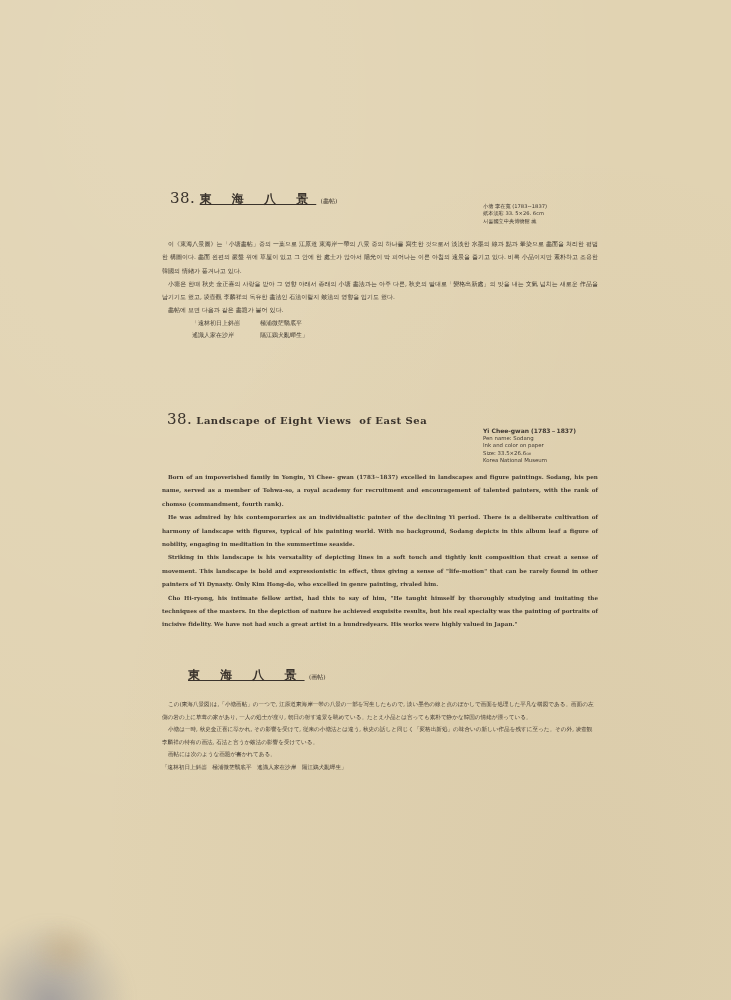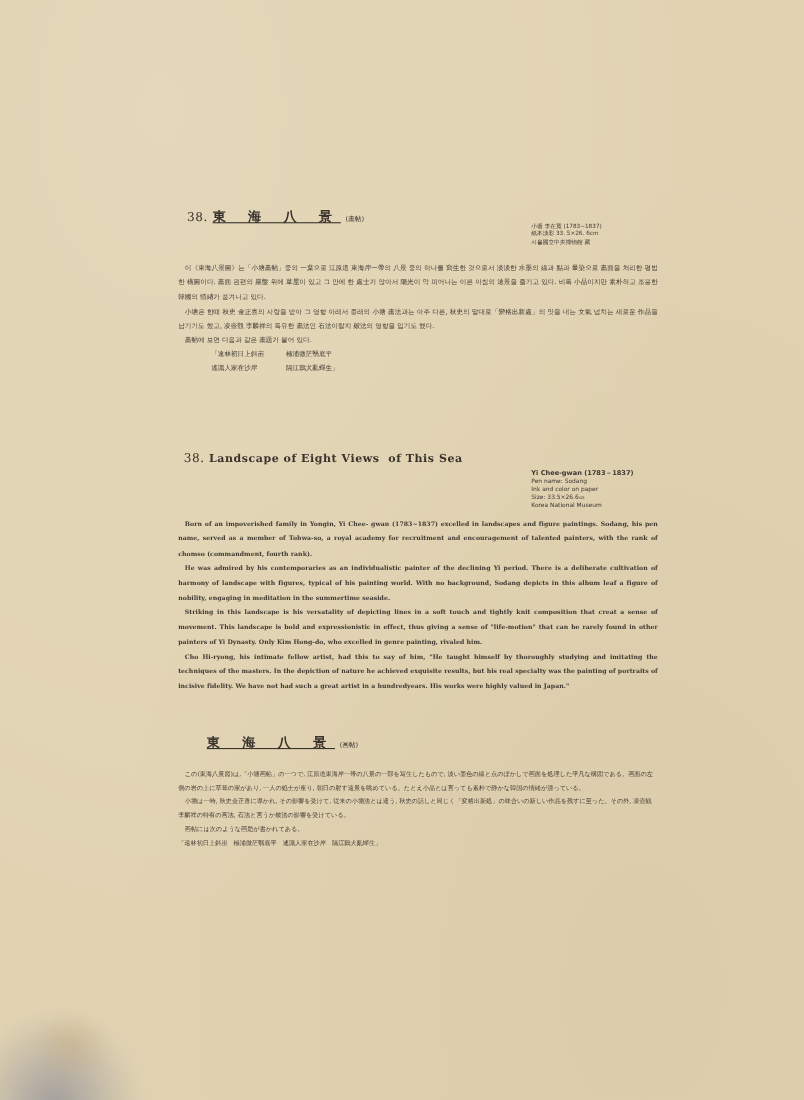--- a/index.html
+++ b/index.html
@@ -23,21 +23,21 @@
       pointer-events: none;
     }
     .stain2 {
       position: absolute; left: 30px; bottom: 20px; width: 70px; height: 60px;
       background: radial-gradient(ellipse, rgba(190,150,90,0.25), transparent 70%);
       filter: blur(4px);
       pointer-events: none;
     }
     .block { position: absolute; left: 162px; width: 436px; }
     .title-row { position: absolute; font-size: 12px; letter-spacing: 0.5px; }
-    .title-row .num { font-size: 11px; }
+    .title-row .num { font-size: 15px; }
     .title-row .kanji { font-weight: bold; letter-spacing: 8px; text-decoration: underline; }
     .title-row .small { font-size: 6px; font-weight: normal; letter-spacing: 0; }
     .meta { position: absolute; left: 483px; font-family: "DejaVu Sans", sans-serif; font-size: 5.2px; line-height: 7.3px; color: #3e3731; }
     .meta.en { font-size: 5.4px; line-height: 7.6px; }
     .para { font-size: 6px; line-height: 13.3px; text-align: justify; color: #3f3830; }
     .para p { margin: 0; text-indent: 6px; }
     .para.kr p { text-indent: 6px; }
     .para.en { font-size: 5.6px; line-height: 13.4px; font-weight: bold; letter-spacing: 0.05px; }
     .poem { font-size: 6px; line-height: 12px; margin-left: 30px; }
     .poem span { display: inline-block; width: 68px; }
@@ -68,21 +68,21 @@
   <p>小塘은 한때 秋史 金正喜의 사랑을 받아 그 영향 아래서 종래의 小塘 畵法과는 아주 다른, 秋史의 말대로「變格出新處」의 맛을 내는 文氣 넘치는 새로운 作品을 남기기도 했고, 凌壺觀 李麟祥의 독유한 畵法인 石法이랄지 皴法의 영향을 입기도 했다.</p>
   <p>畵帖에 보면 다음과 같은 畵題가 붙어 있다.</p>
   <div class="poem">
     <div><span>「遠林初日上斜峀</span><span>極浦微茫翳底平</span></div>
     <div><span>遙識人家在沙岸</span><span>隔江鷄犬亂蟬生」</span></div>
   </div>
 </div>
 
 <div class="title-row" style="left:167px; top:410px; font-weight:bold; font-size:10px;">
   <span class="num" style="font-weight:normal;">38.</span>
-  <span style="white-space:pre;">Landscape of Eight Views  of This Sea</span>
+  <span style="white-space:pre;">Landscape of Eight Views  of East Sea</span>
 </div>
 
 <div class="meta en" style="top:427px;">
   <div style="font-weight:bold;font-size:6px;">Yi Chee-gwan (1783－1837)</div>
   <div>Pen name: Sodang</div>
   <div>Ink and color on paper</div>
   <div>Size: 33.5×26.6㎝</div>
   <div>Korea National Museum</div>
 </div>
 

